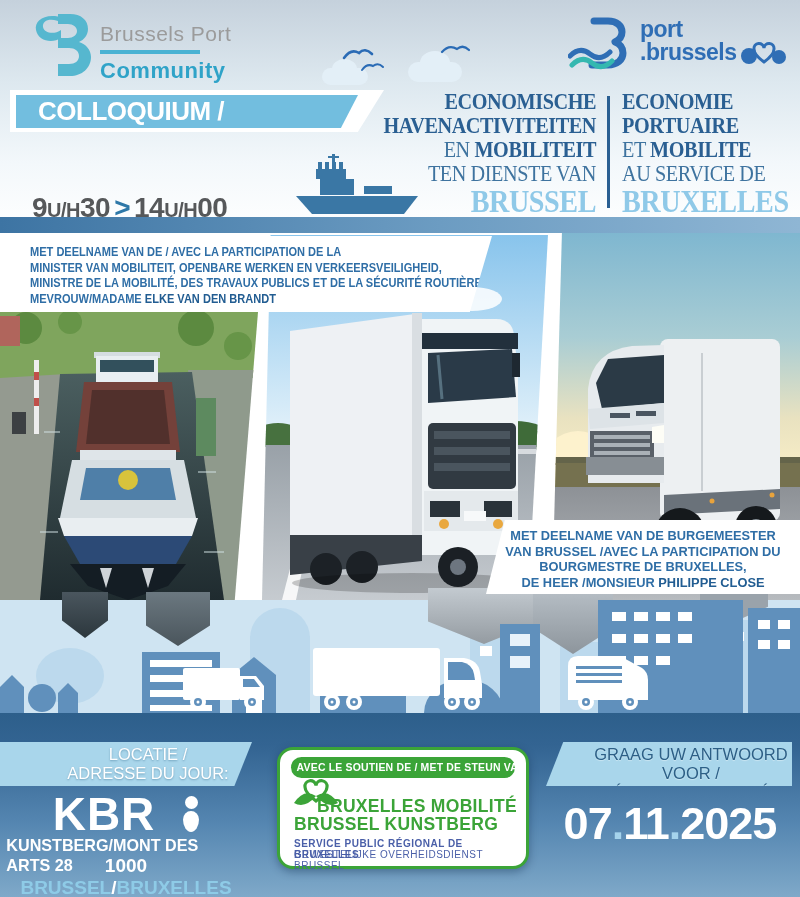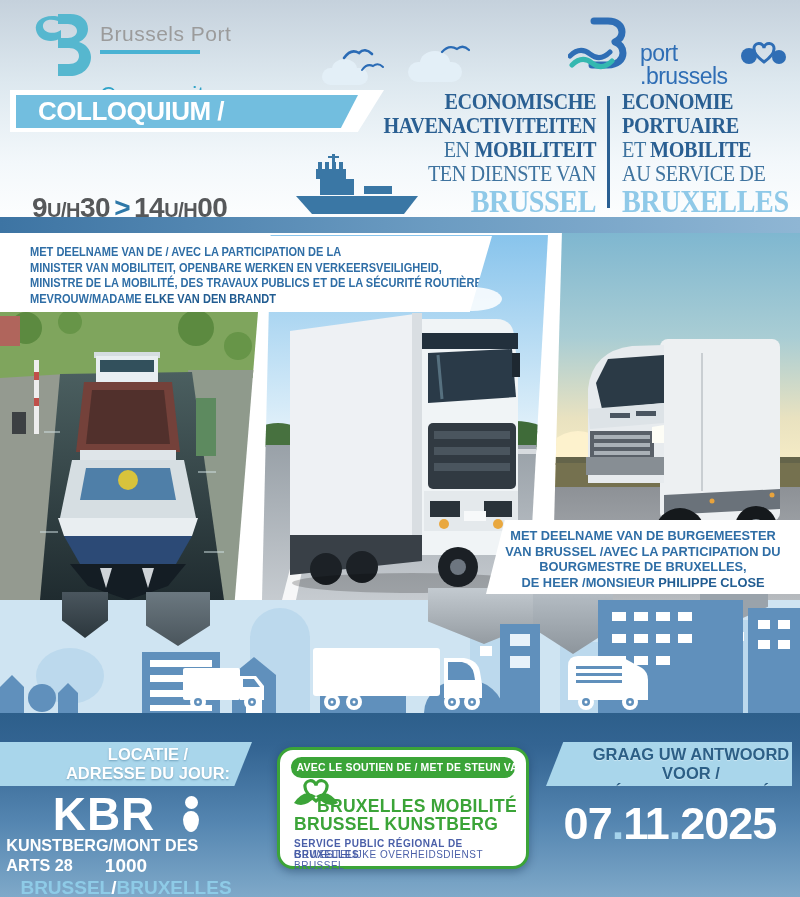--- a/index.html
+++ b/index.html
@@ -1,20 +1,20 @@
 <!DOCTYPE html>
 <html><head>
 <meta charset="utf-8">
 <style>
   html,body{margin:0;padding:0;background:#9aa7b2;}
   *{box-sizing:border-box;}
   #poster{position:relative;width:800px;height:897px;margin:0 auto;overflow:hidden;
     font-family:"Liberation Sans", sans-serif;background:#fff;}
   .abs{position:absolute;}
-  .b{font-weight:400;margin-top:24px;}
+  .b{font-weight:700;}
   .oL{transform-origin:left center;}
   .oR{transform-origin:right center;}
   .sx95{display:block;transform:scaleX(.95);}
   .sx88{display:block;transform:scaleX(.88);}
 
   
   #top-sky{left:0;top:0;width:800px;height:233px;
     background:linear-gradient(180deg,#c5d1dc 0%,#dde8ef 35%,#f3f8fb 70%,#ffffff 100%);}
   .cloud{background:#e3eff7;border-radius:20px;}
   .cloud:before{content:"";position:absolute;left:22%;top:-55%;width:55%;height:120%;
@@ -74,21 +74,21 @@
 
   
   #skyline{left:0;top:560px;width:800px;height:153px;}
   .pennant{position:absolute;}
 
   
   #footer{left:0;top:713px;width:800px;height:184px;
     background:linear-gradient(180deg,#2d5f8b 0%,#336492 18%,#5586b1 60%,#7fa9c9 100%);}
   #location-band{left:0;top:29px;width:252px;height:44px;background:#a9d6eb;
     clip-path:polygon(0 0,100% 0,93% 100%,0 100%);text-align:center;padding-top:3px;}
-  #location-band span, #rsvp-band span{display:block;font-size:16.5px;line-height:19px;font-weight:700;color:#fff;
+  #location-band span, #rsvp-band span{display:block;font-size:16.5px;line-height:19px;font-weight:400;color:#fff;
     text-shadow:0 1px 2px rgba(0,60,100,.35);padding-left:44px;}
   #venue-row{left:0;top:77px;width:252px;height:48px;display:flex;align-items:center;justify-content:center;gap:28px;}
   #venue-name{font-size:46px;font-weight:700;color:#fff;letter-spacing:1px;}
   #kbr-icon .dotc{width:13px;height:13px;border-radius:50%;background:#fff;margin:0 auto 2px;}
   #kbr-icon .drop{width:16px;height:21px;background:#fff;border-radius:50% 50% 50% 50%/40% 40% 60% 60%;}
   #venue-address{left:0;top:123px;width:252px;text-align:left;font-size:17px;font-weight:700;color:#fff;}
   #venue-city{left:0;top:142px;width:252px;text-align:center;font-size:19px;font-weight:700;color:#fff;}
   #venue-city .lite{color:#8ecbe7;}
   #support-card{left:277px;top:34px;width:252px;height:122px;background:#fff;border:3px solid #3ba438;
     border-radius:16px;box-shadow:0 3px 8px rgba(0,30,60,.35);}

